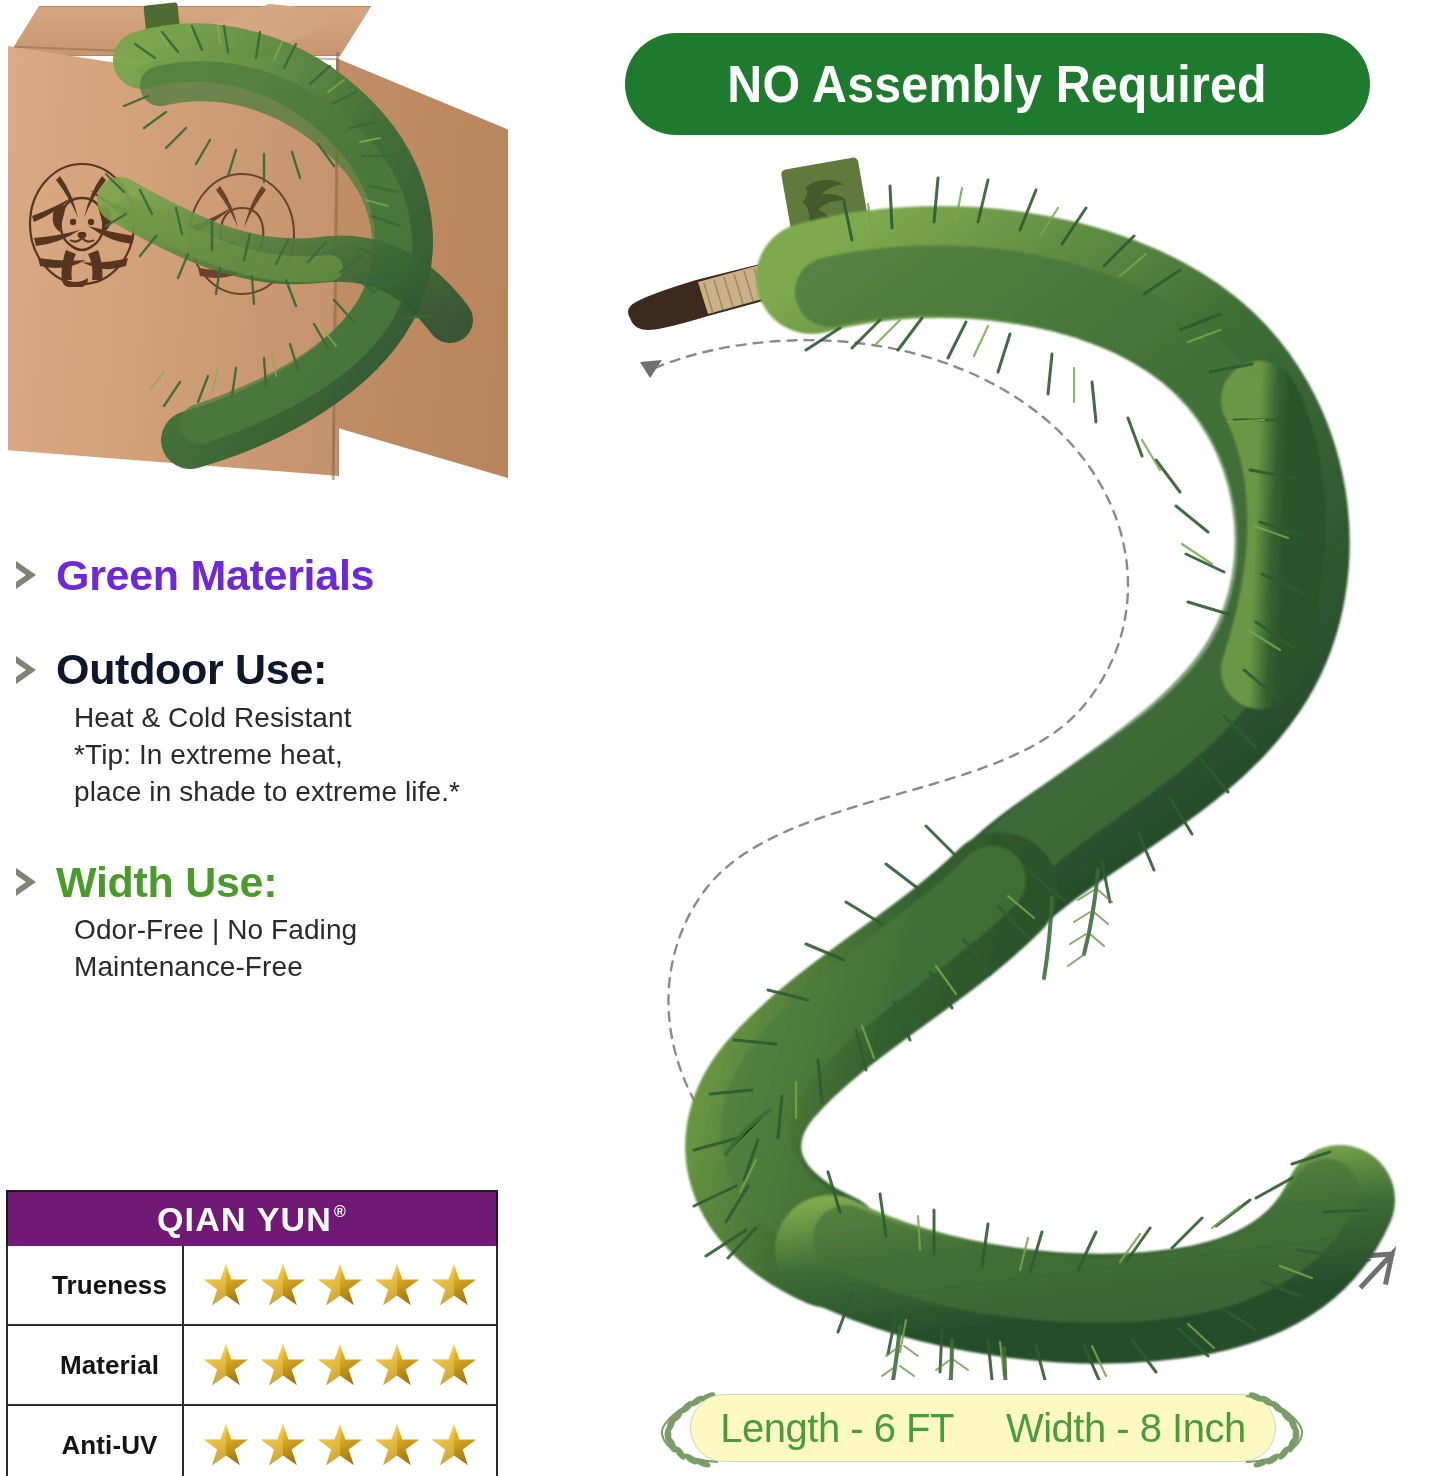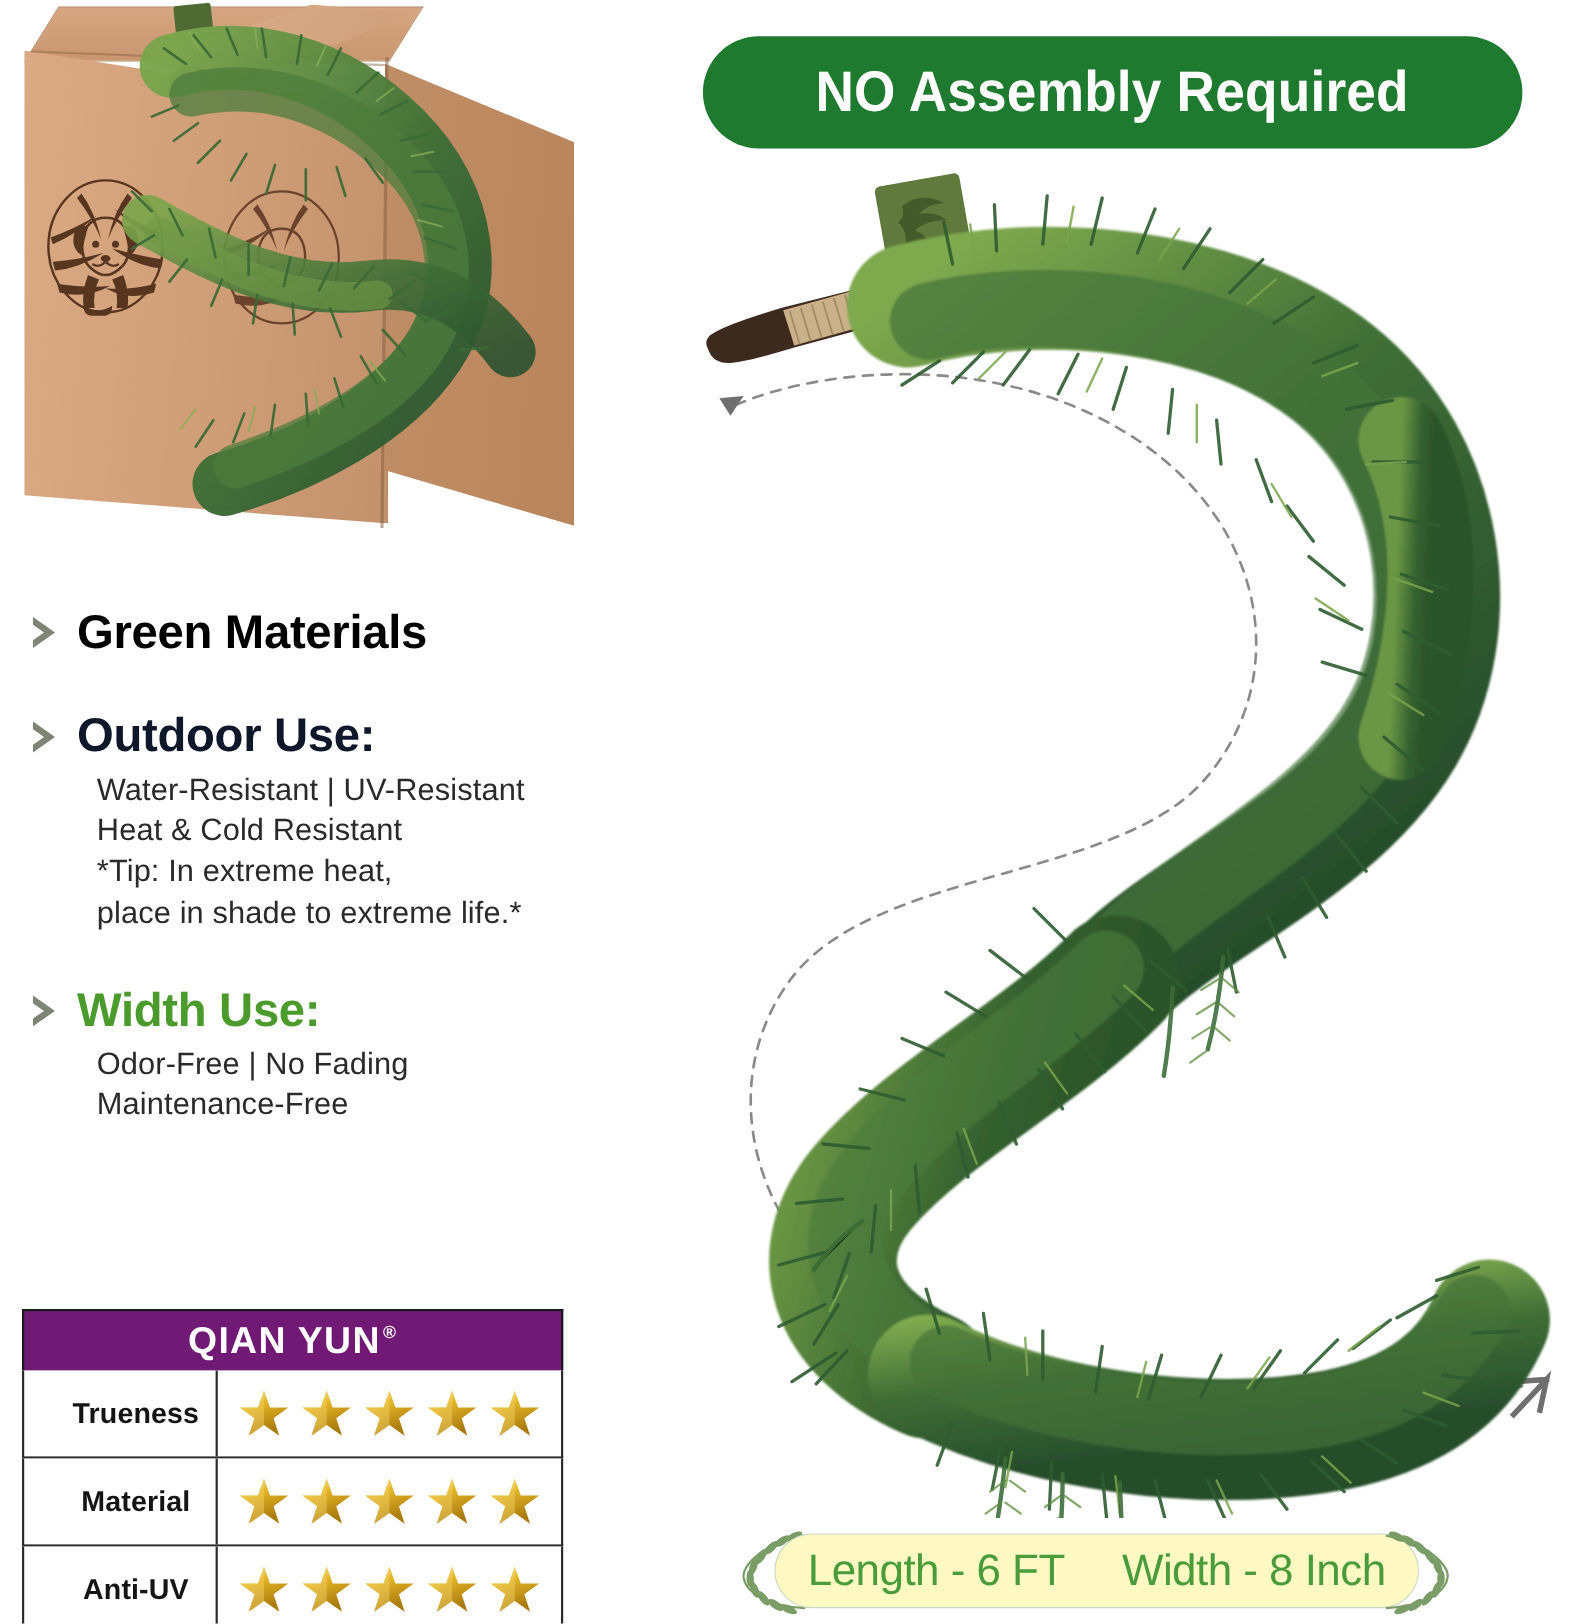--- a/index.html
+++ b/index.html
@@ -1,21 +1,21 @@
 <!DOCTYPE html>
 <html><head>
 <meta charset="utf-8">
 <style>
   html,body{margin:0;padding:0;background:#fff;}
   body{
     width:1445px;height:1476px;position:relative;overflow:hidden;
     font-family:"Liberation Sans", sans-serif;
     -webkit-font-smoothing:antialiased;
   }
-  .stage{position:absolute;inset:0;background:#ffffff;margin-left:14px;}
+  .stage{position:absolute;inset:0;background:#ffffff;}
 
   
   .abs{position:absolute;}
   .nosel{user-select:none;}
 
   
   #box-scene{left:0;top:0;width:560px;height:500px;}
   .box-top{
     position:absolute;left:8px;top:6px;width:330px;height:48px;
     background:linear-gradient(180deg,#d6a682 0%,#c8966f 100%);
@@ -222,35 +222,34 @@
     <span class="badge-text nosel">NO Assembly Required</span>
   </div>
 
   <div class="abs" id="features">
 
     <div class="feat-block">
       <div class="feat-head">
         <svg class="chev" viewBox="0 0 30 34">
           <path d="M4 3 L24 17 L4 31 L4 24 L14 17 L4 10 Z" fill="#7d8575"></path>
         </svg>
-        <span class="feat-title" style="color:#000000;text-align:center;">Green Materials</span>
+        <span class="feat-title" style="color:#6d28d9;text-align:center;">Green Materials</span>
       </div>
     </div>
 
     <div class="sp2"></div>
 
     <div class="feat-block">
       <div class="feat-head">
         <svg class="chev" viewBox="0 0 30 34">
           <path d="M4 3 L24 17 L4 31 L4 24 L14 17 L4 10 Z" fill="#7d8575"></path>
         </svg>
         <span class="feat-title" style="color:#0f172a;">Outdoor Use:</span>
       </div>
       <div class="feat-body">
-        <div>Water-Resistant | UV-Resistant</div>
         <div>Heat &amp; Cold Resistant</div>
         <div>*Tip: In extreme heat,</div>
         <div>place in shade to extreme life.*</div>
       </div>
     </div>
 
     <div class="sp2"></div>
 
     <div class="feat-block">
       <div class="feat-head">

